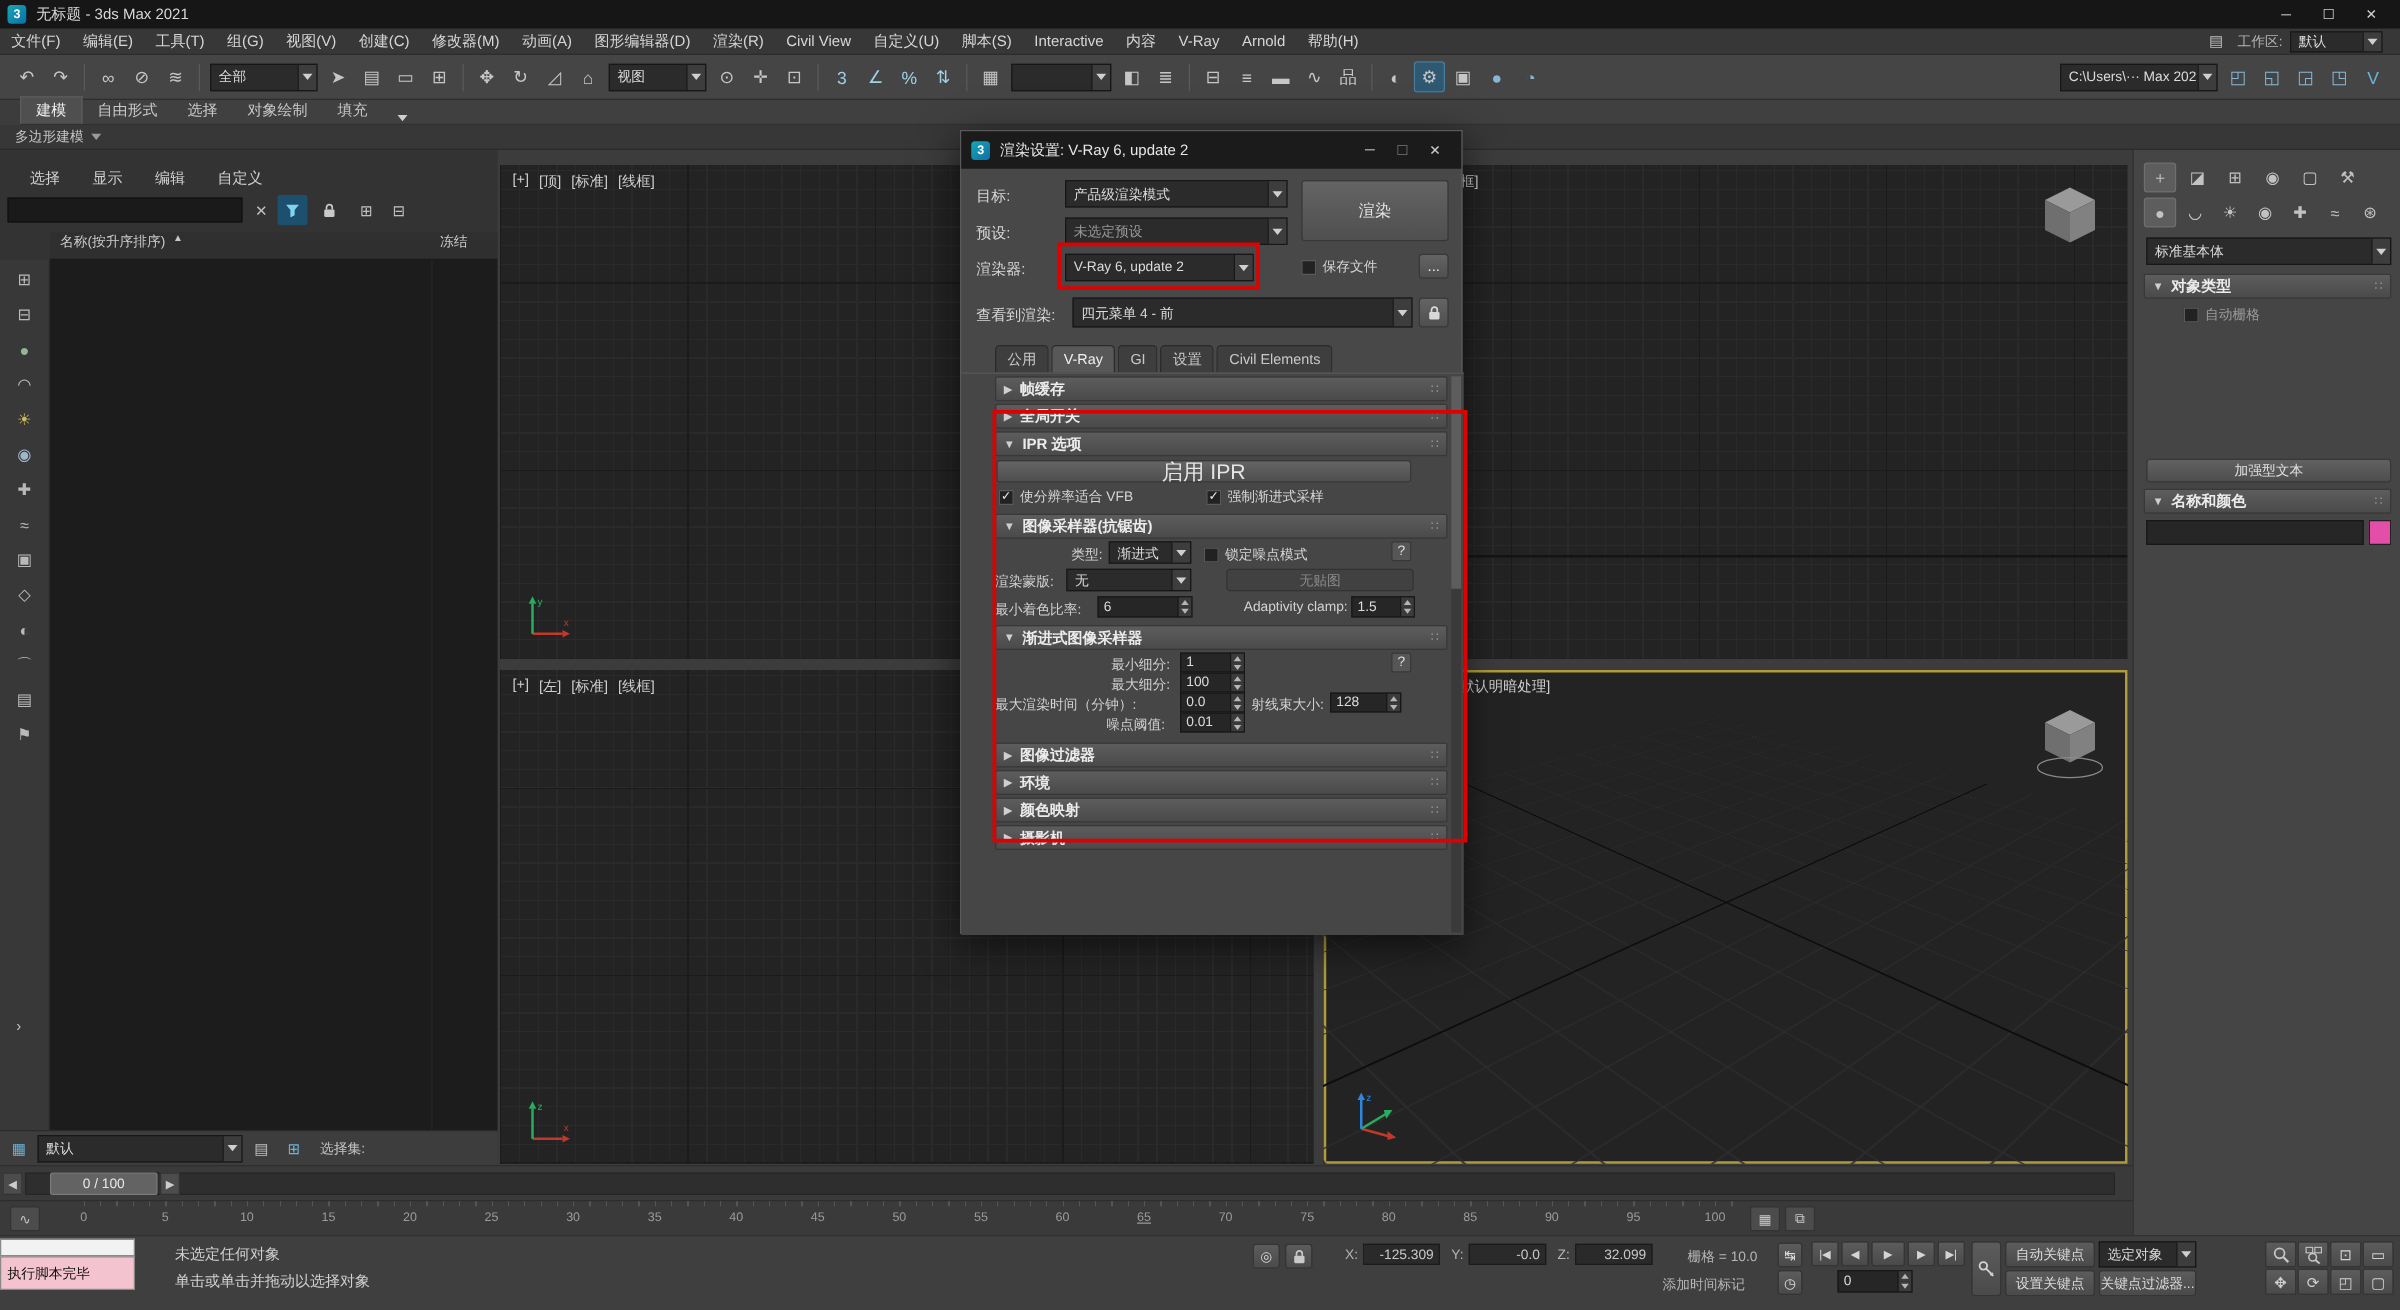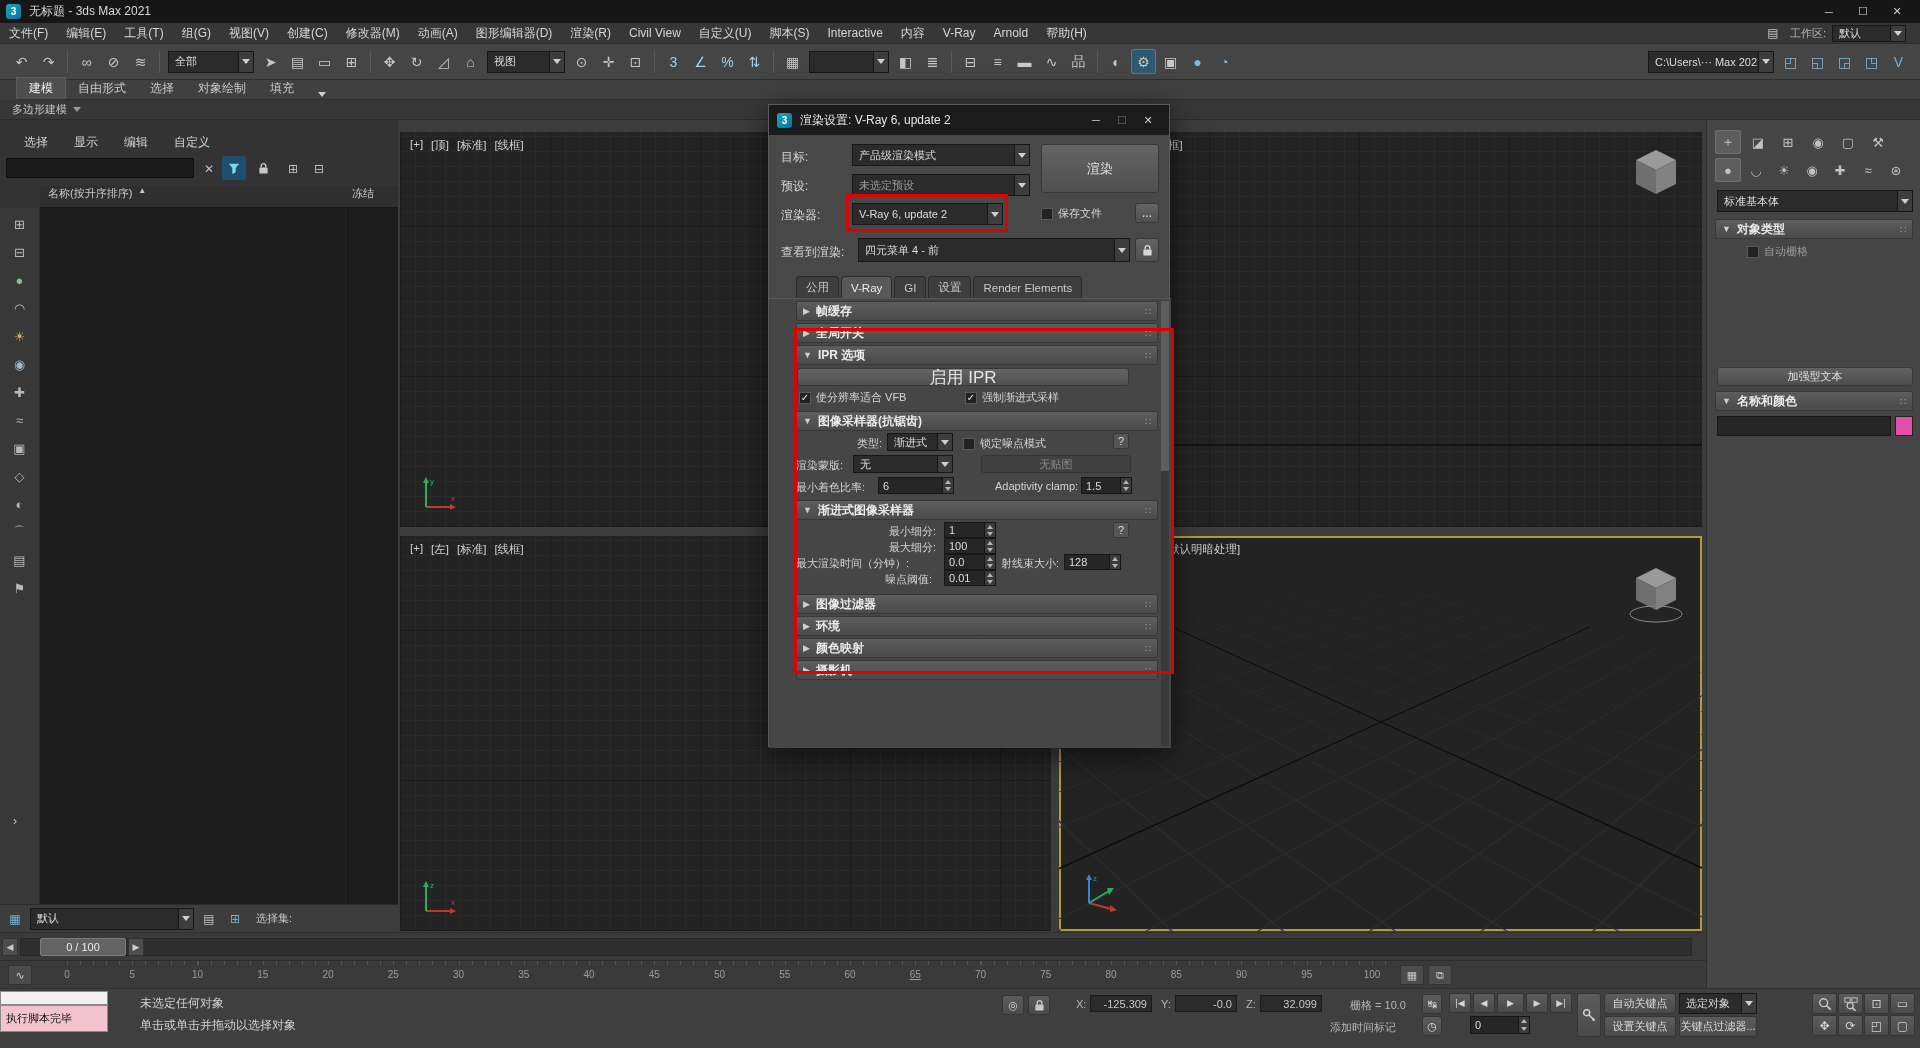--- a/index.html
+++ b/index.html
@@ -465,21 +465,21 @@
         <path d="M3.5 6V4.2a2.5 2.5 0 0 1 5 0V6" fill="none" stroke="#d8d8d8" stroke-width="1.5"></path>
         <rect x="1.5" y="6" width="9" height="6.5" fill="#d8d8d8" rx="1"></rect>
       </svg>
   </div>
 
   <div class="al" style="left:27px;top:171px;display:flex" id="dlg-tabs">
       <div class="tab">公用</div>
       <div class="tab active">V-Ray</div>
       <div class="tab">GI</div>
       <div class="tab">设置</div>
-      <div class="tab">Render Elements</div>
+      <div class="tab">Civil Elements</div>
     </div>
   <div class="al" style="left:0;top:193px;width:402px;height:450px;background:#464646;border-top:1px solid #585858"></div>
   <div id="dlg-scroll">
       <div id="dlg-thumb"></div>
     </div>
 
   <div class="roll closed" style="top:196px">
       <span>帧缓存</span>
     </div>
   <div class="roll closed" style="top:218px">

